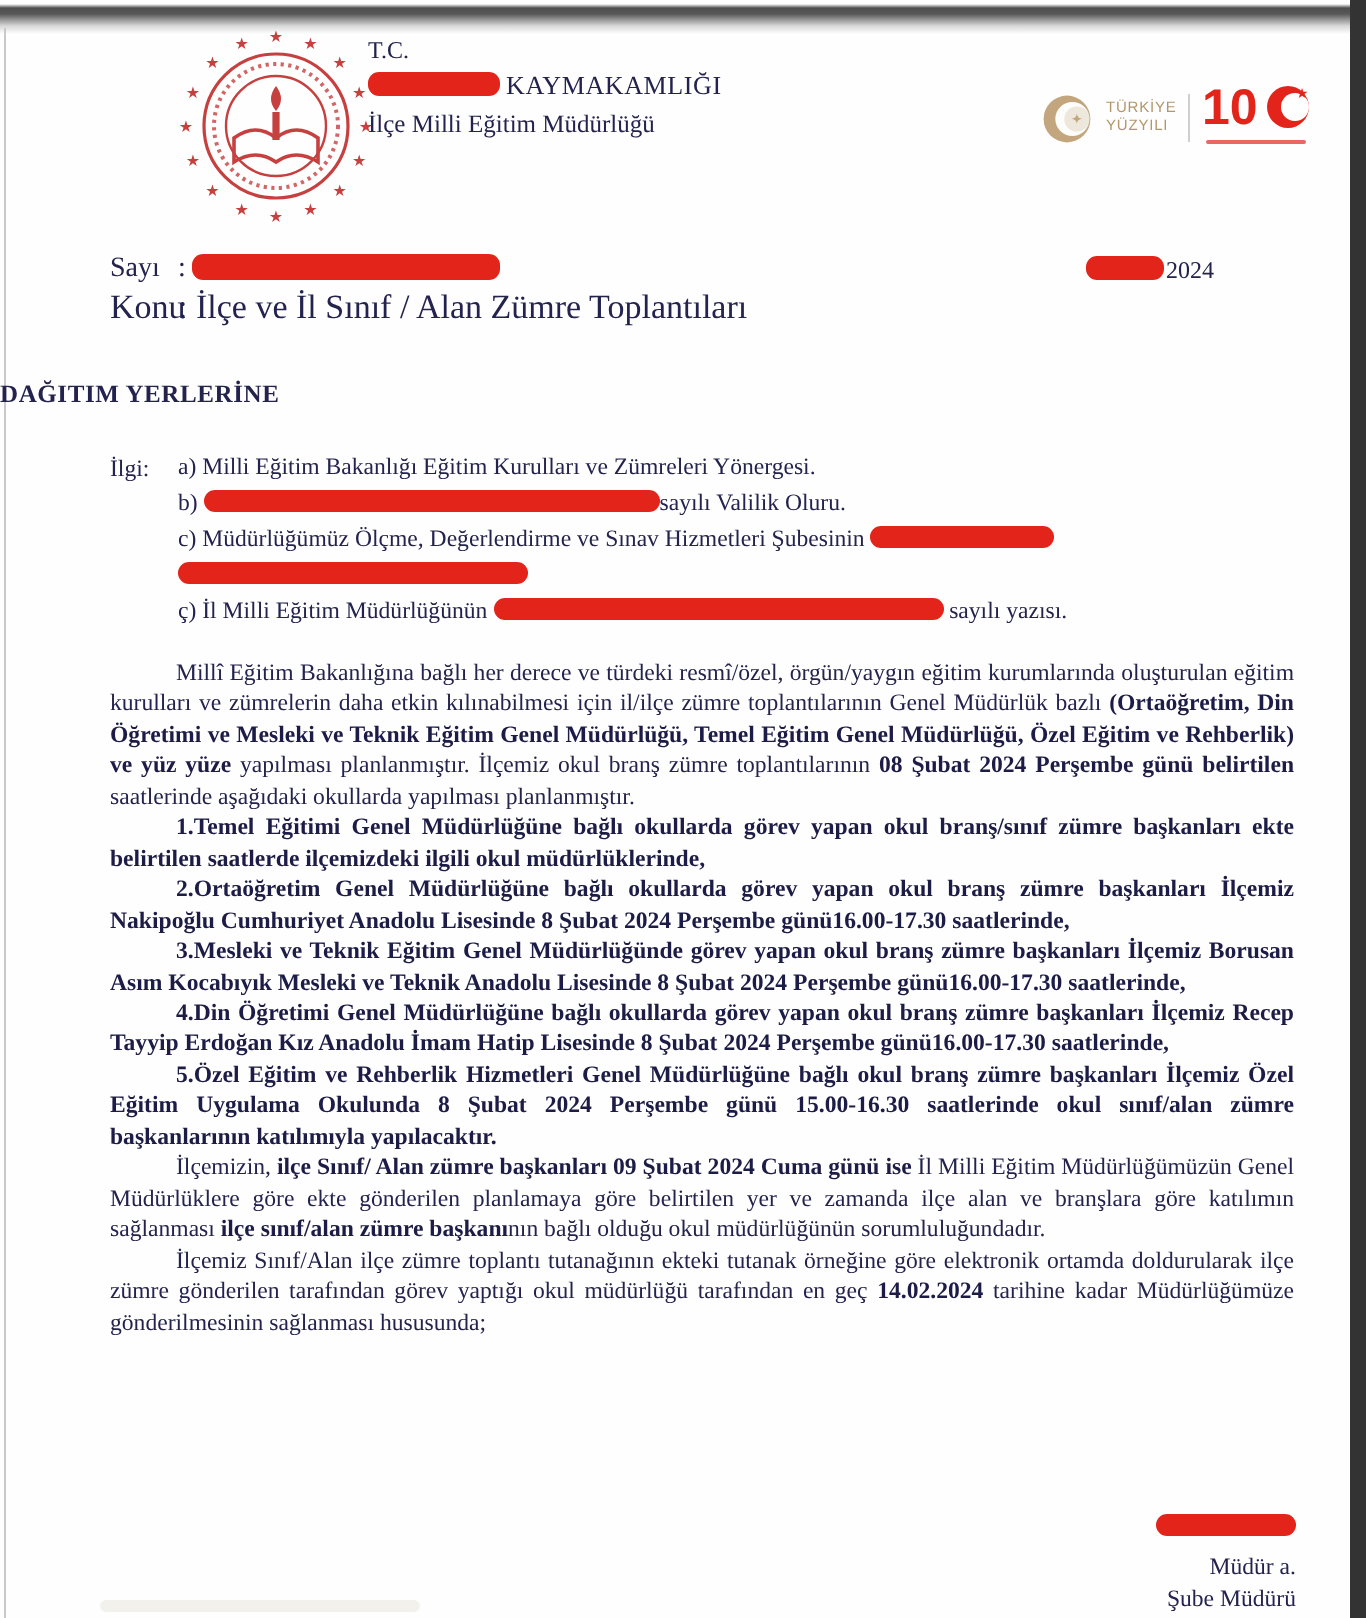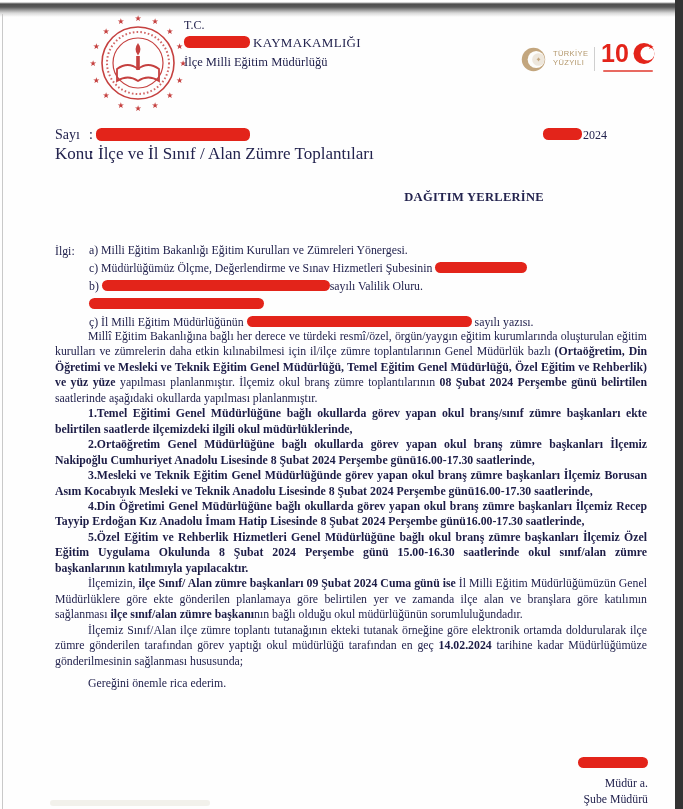--- a/index.html
+++ b/index.html
@@ -26,24 +26,24 @@
   
   .redact{display:inline-block;background:#e3241a;height:11px;border-radius:5.5px;vertical-align:-1px;}
   
   .sayi-row{position:absolute;left:55px;top:127px;font-size:14px;}
   .konu-row{position:absolute;left:55px;top:144px;font-size:17px;}
   .meta-label{display:inline-block;width:34px;}
   .date-row{position:absolute;left:543px;top:128px;font-size:12px;}
   .date-row .redact{width:39px;height:12px;margin-right:1px;}
   .r-sayi{width:154px;height:13px;vertical-align:-2px;}
   .r-hdr{width:66px;height:12px;margin-right:3px;vertical-align:-1px;}
-  .dagitim{position:absolute;left:0;top:190px;width:544px;text-align:right;
+  .dagitim{position:absolute;left:0;top:190px;width:544px;text-align:left;
            font-size:12.5px;font-weight:600;letter-spacing:.3px;}
   
-  .ilgi{position:absolute;left:55px;top:244px;width:592px;font-size:11.8px;}
+  .ilgi{position:absolute;left:55px;top:227px;width:592px;font-size:11.8px;}
   .ilgi-label{position:absolute;left:0;top:0;}
   .ilgi-items{margin-left:34px;}
   .ilgi-line{margin:0 0 4.6px 0;line-height:13.4px;}
   
   .bodytext{position:absolute;left:55px;top:329px;width:592px;font-size:11.8px;line-height:15.45px;}
   .para{margin:0;text-align:justify;}
   .para.ind{text-indent:33px;}
   .para.bold{font-weight:bold;color:#1c1c46;}
   .para.gap{margin-top:7px;}
   .bseg{font-weight:bold;color:#1c1c46;}
@@ -131,37 +131,36 @@
     <span class="meta-label">Konu</span><span>:</span>
     <span>İlçe ve İl Sınıf / Alan Zümre Toplantıları</span>
   </div>
 
   <div class="dagitim">DAĞITIM YERLERİNE</div>
 
   <div class="ilgi">
     <span class="ilgi-label">İlgi:</span>
     <div class="ilgi-items">
         <p class="ilgi-line"><span>a) Milli Eğitim Bakanlığı Eğitim Kurulları ve Zümreleri Yönergesi.</span></p>
+        <p class="ilgi-line"><span>b) </span><span class="redact" style="width: 228px;"></span><span>sayılı Valilik Oluru.</span></p>
         <p class="ilgi-line"><span>c) Müdürlüğümüz Ölçme, Değerlendirme ve Sınav Hizmetleri Şubesinin </span><span class="redact" style="width: 92px;"></span></p>
-        <p class="ilgi-line"><span>b) </span><span class="redact" style="width: 228px;"></span><span>sayılı Valilik Oluru.</span></p>
         <p class="ilgi-line"><span class="redact" style="width: 175px;"></span></p>
         <p class="ilgi-line"><span>ç) İl Milli Eğitim Müdürlüğünün </span><span class="redact" style="width: 225px;"></span><span> sayılı yazısı.</span></p>
       </div>
   </div>
 
   <div class="bodytext">
       <p class="para ind"><span>Millî Eğitim Bakanlığına bağlı her derece ve türdeki resmî/özel, örgün/yaygın eğitim kurumlarında oluşturulan eğitim kurulları ve zümrelerin daha etkin kılınabilmesi için il/ilçe zümre toplantılarının Genel Müdürlük bazlı </span><span class="bseg">(Ortaöğretim, Din Öğretimi ve Mesleki ve Teknik Eğitim Genel Müdürlüğü, Temel Eğitim Genel Müdürlüğü, Özel Eğitim ve Rehberlik) ve yüz yüze </span><span>yapılması planlanmıştır. İlçemiz okul branş zümre toplantılarının </span><span class="bseg">08 Şubat 2024 Perşembe günü  belirtilen </span><span>saatlerinde aşağıdaki okullarda yapılması planlanmıştır.</span></p>
       <p class="para bold ind"><span>1.Temel Eğitimi Genel Müdürlüğüne bağlı okullarda görev yapan okul branş/sınıf zümre başkanları ekte belirtilen saatlerde  ilçemizdeki ilgili  okul müdürlüklerinde,</span></p>
       <p class="para bold ind"><span>2.Ortaöğretim Genel Müdürlüğüne bağlı okullarda görev yapan okul branş zümre başkanları İlçemiz Nakipoğlu Cumhuriyet Anadolu Lisesinde 8 Şubat 2024 Perşembe günü16.00-17.30 saatlerinde,</span></p>
       <p class="para bold ind"><span>3.Mesleki ve Teknik Eğitim Genel Müdürlüğünde görev yapan okul branş zümre başkanları İlçemiz Borusan Asım Kocabıyık Mesleki ve Teknik Anadolu Lisesinde 8 Şubat 2024 Perşembe günü16.00-17.30 saatlerinde,</span></p>
       <p class="para bold ind"><span>4.Din Öğretimi Genel Müdürlüğüne bağlı okullarda görev yapan okul branş zümre başkanları İlçemiz Recep Tayyip Erdoğan Kız Anadolu İmam Hatip Lisesinde 8 Şubat 2024 Perşembe günü16.00-17.30 saatlerinde,</span></p>
       <p class="para bold ind"><span>5.Özel Eğitim ve Rehberlik Hizmetleri Genel Müdürlüğüne bağlı okul branş zümre  başkanları İlçemiz Özel Eğitim Uygulama Okulunda  8 Şubat 2024 Perşembe günü 15.00-16.30 saatlerinde okul sınıf/alan zümre başkanlarının katılımıyla yapılacaktır.</span></p>
       <p class="para ind"><span>İlçemizin, </span><span class="bseg">ilçe Sınıf/ Alan zümre  başkanları 09 Şubat 2024 Cuma günü ise</span><span>  İl Milli Eğitim Müdürlüğümüzün Genel Müdürlüklere göre ekte gönderilen planlamaya göre belirtilen yer ve zamanda ilçe alan ve branşlara göre katılımın sağlanması </span><span class="bseg">ilçe sınıf/alan zümre başkanı</span><span>nın bağlı olduğu okul müdürlüğünün sorumluluğundadır.</span></p>
       <p class="para ind"><span>İlçemiz Sınıf/Alan ilçe zümre toplantı tutanağının ekteki tutanak örneğine göre elektronik ortamda doldurularak ilçe zümre gönderilen tarafından görev yaptığı okul müdürlüğü tarafından en geç </span><span class="bseg">14.02.2024</span><span> tarihine kadar Müdürlüğümüze  gönderilmesinin sağlanması hususunda;</span></p>
-      <p class="para ind gap"><span>Gereğini önemle rica ederim.</span></p>
     </div>
 
   <div class="sig">
     <span class="redact r-sig"></span>
     <div>Müdür a.</div>
     <div>Şube Müdürü</div>
   </div>
 
   <div class="faded-footer"></div>
 </div>

